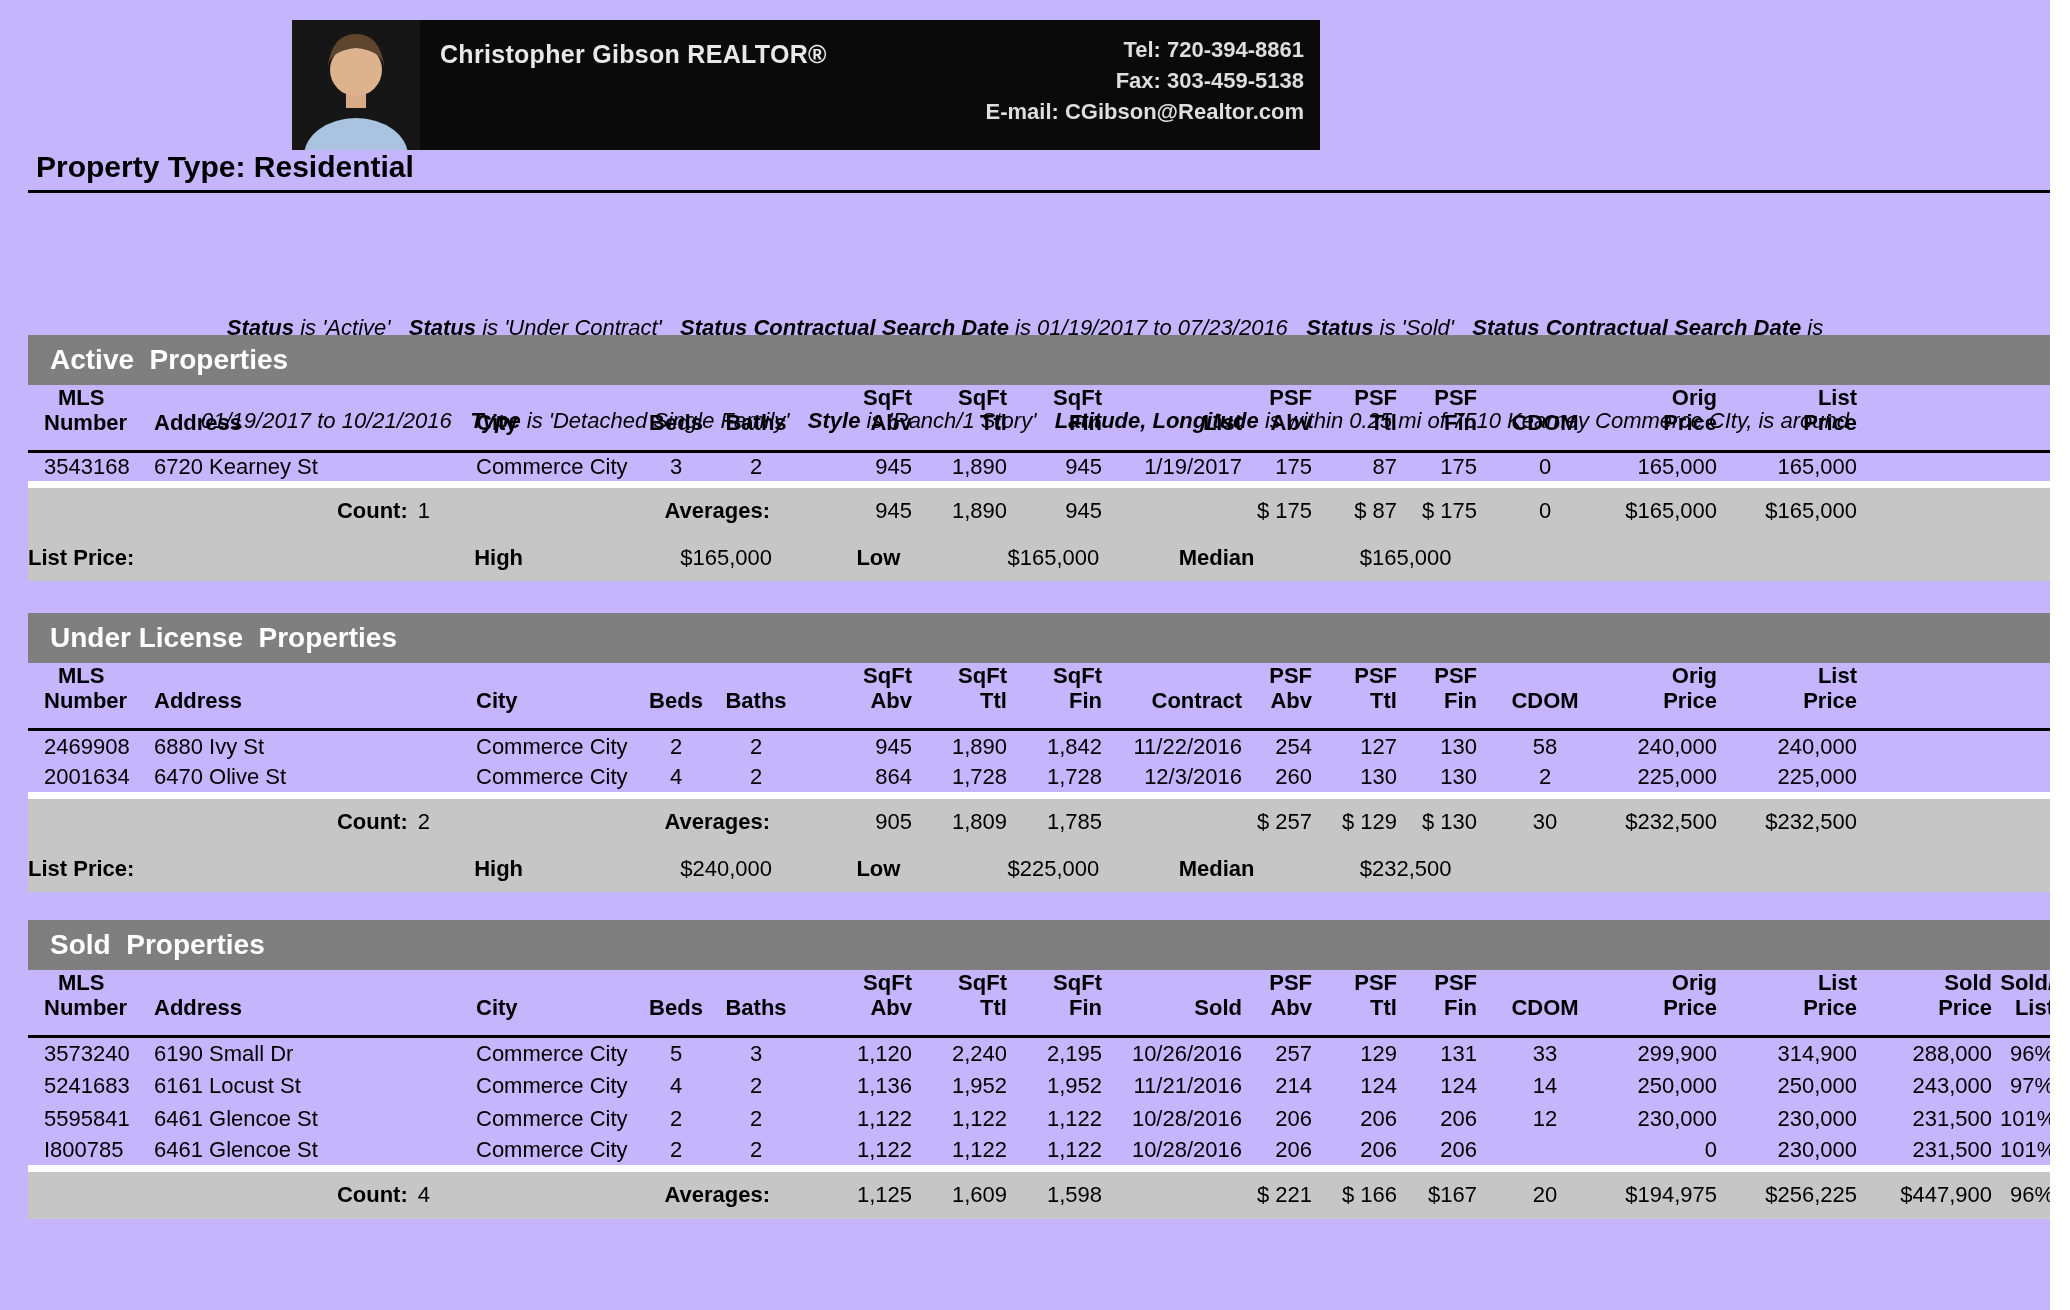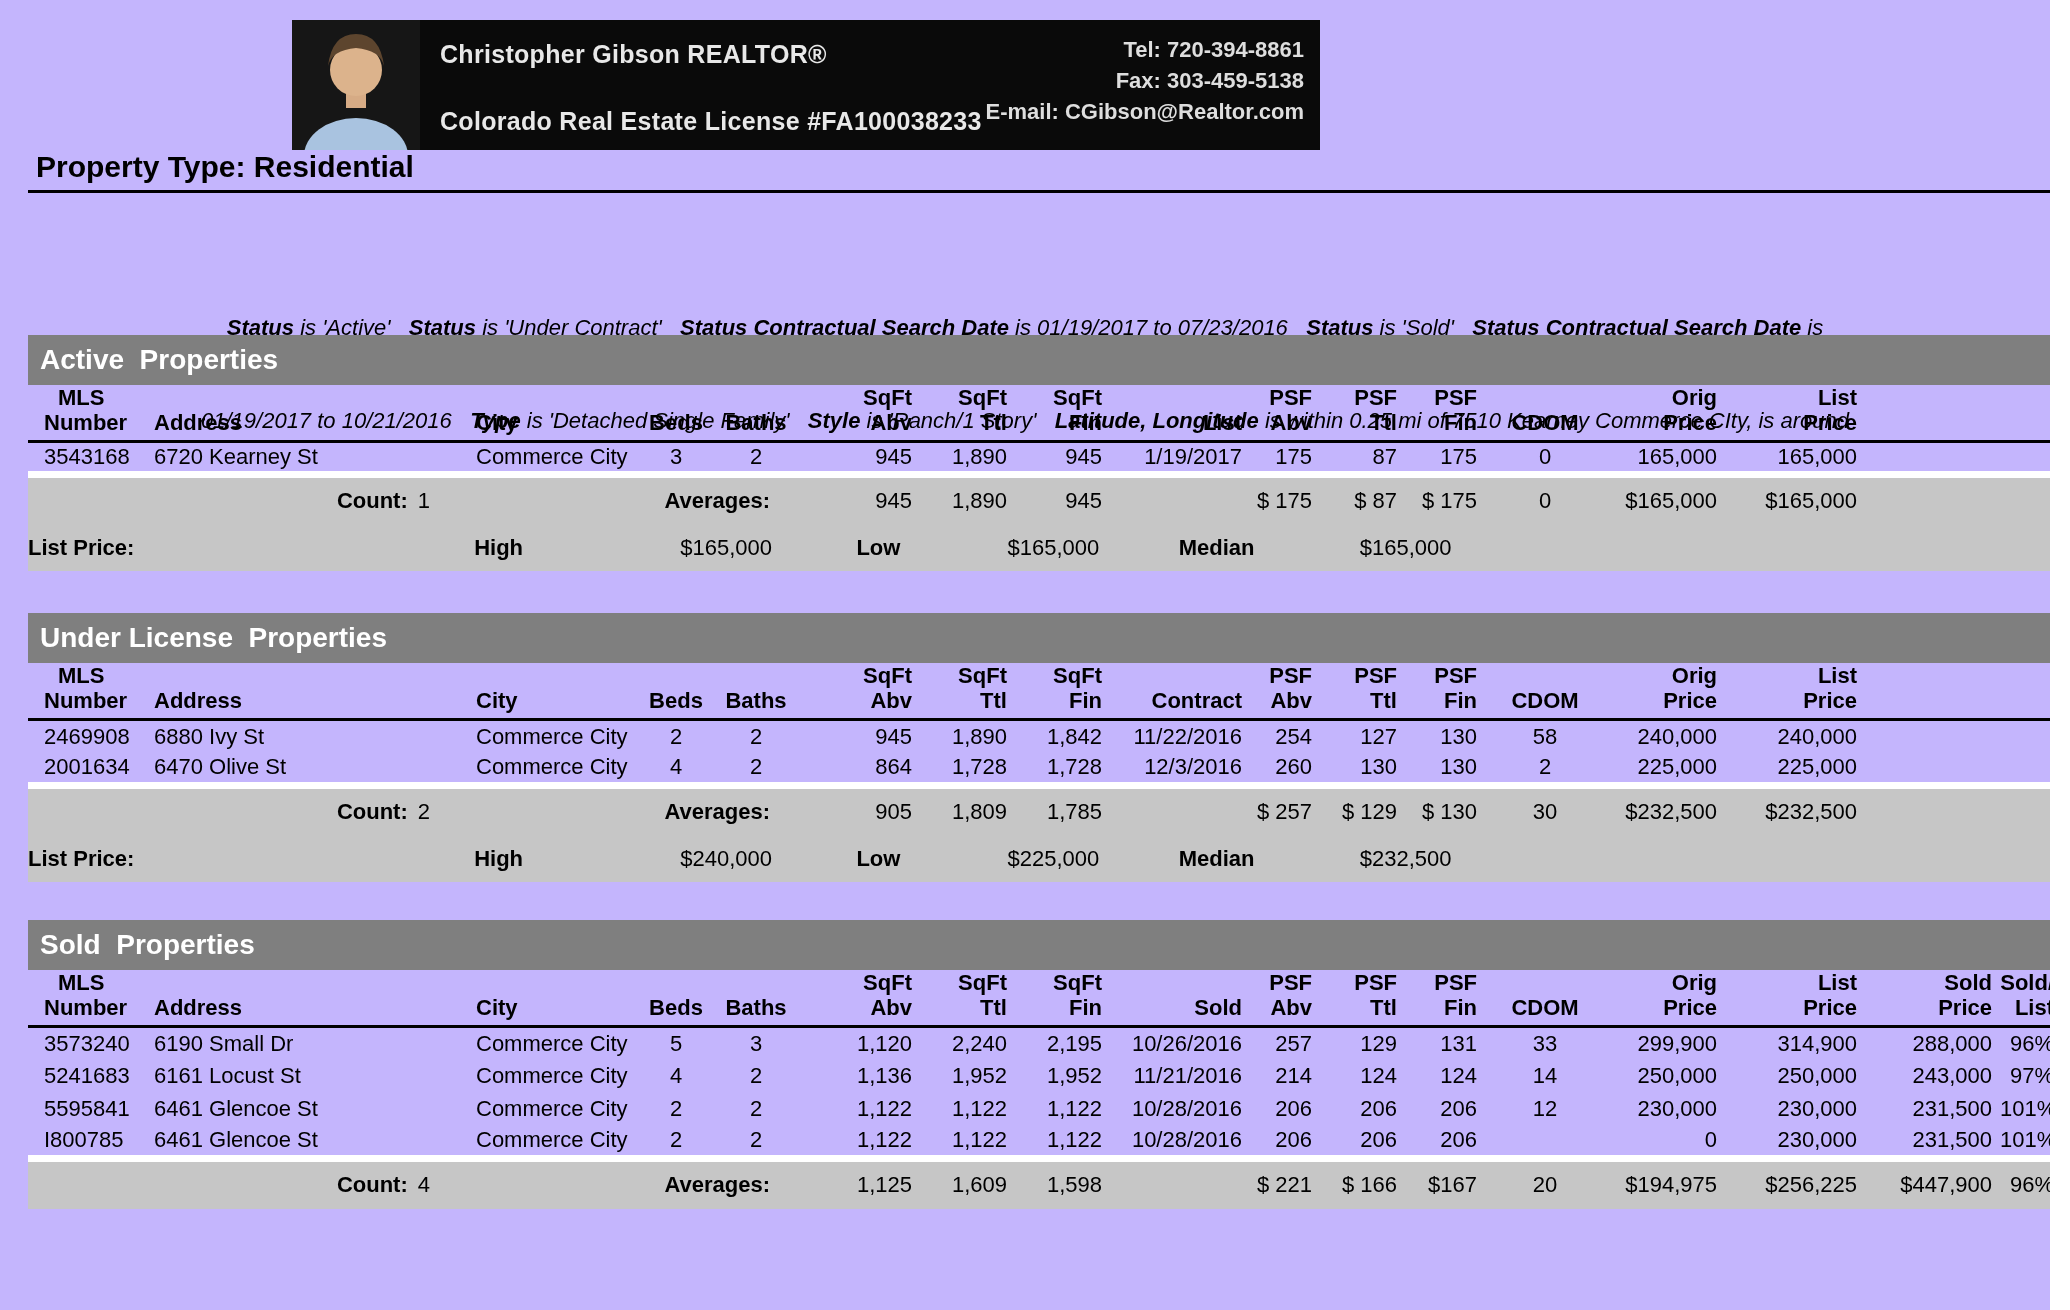--- a/index.html
+++ b/index.html
@@ -15,28 +15,28 @@
   .alic  { font-size:25px; font-weight:bold; letter-spacing:.3px; }
   .aright { padding:14px 16px 0 0; text-align:right; color:#dedede; font-size:22px; font-weight:bold; line-height:31px; white-space:nowrap; }
 
   .ptitle { position:absolute; left:36px; top:150px; font-size:30px; font-weight:bold; }
   .rule { position:absolute; left:28px; top:190px; width:2034px; height:3px; background:#000; }
 
   .criteria { position:absolute; left:0; top:250px; width:100%; text-align:center; font-size:22px; line-height:31px; white-space:pre-wrap;font-style:italic; }
   .cb { font-weight:bold; }
 
   .sec { position:absolute; left:0; width:100%; }
-  .sec-banner { margin-left:28px; width:2034px; height:50px; background:#7f7f7f; color:#fff; font-size:28px; font-weight:bold; line-height:50px; padding-left:12px; white-space:pre; }
+  .sec-banner { margin-left:28px; width:2034px; height:50px; background:#7f7f7f; color:#fff; font-size:28px; font-weight:bold; line-height:50px; padding-left:22px; white-space:pre; }
 
   table.props { border-collapse:collapse; table-layout:fixed; width:2034px; margin-left:28px; font-size:22px; }
   .props th, .props td { white-space:nowrap; overflow:visible; }
   .al { text-align:left; padding-left:16px; }
   .ac { text-align:center; }
   .ar { text-align:right; padding-right:8px; }
-  tr.h th { font-weight:bold; vertical-align:bottom; padding-bottom:5px; border-bottom:3px solid #000; }
+  tr.h th { font-weight:bold; vertical-align:bottom; padding-bottom:15px; border-bottom:3px solid #000; }
   tr.h .t, tr.h .bt { line-height:25px; }
   tr.h th.al .t { margin-left:14px; }
   tr.d td { height:33px; vertical-align:middle; }
   tr.s1 td { background:#c6c6c6; height:50px; vertical-align:middle; border-top:7px solid #fff; }
   tr.s2 td { background:#c6c6c6; height:46px; vertical-align:middle; }
   .sec-sold tr.s2 td { height:64px; }
   .b700 { font-weight:bold; }
   .cnt-cell { padding-right:30px; }
   .cntv { display:inline-block; margin-left:10px; }
   .avg-cell { padding-right:30px; }
@@ -59,21 +59,20 @@
       <svg width="128" height="130" viewBox="0 0 128 130">
         <rect width="128" height="130" fill="#161616"></rect>
         <ellipse cx="64" cy="136" rx="52" ry="38" fill="#a9c3e0"></ellipse>
         <rect x="54" y="68" width="20" height="20" fill="#d6ab85"></rect>
         <circle cx="64" cy="50" r="26" fill="#dcb38c"></circle>
         <path d="M36 46 Q40 14 64 14 Q88 14 92 46 Q88 30 64 28 Q40 30 36 46 Z" fill="#5d452e"></path>
       </svg>
     </div>
     <div class="amid">
       <div class="aname">Christopher Gibson REALTOR®</div>
-      <div class="alic">Colorado Real Estate License #FA100038233</div>
     </div>
     <div class="aright">
       <div>Tel: 720-394-8861</div>
       <div>Fax: 303-459-5138</div>
       <div>E-mail: CGibson@Realtor.com</div>
     </div>
   </div>
 
   <div class="ptitle">Property Type: Residential</div>
   <div class="rule"></div>

